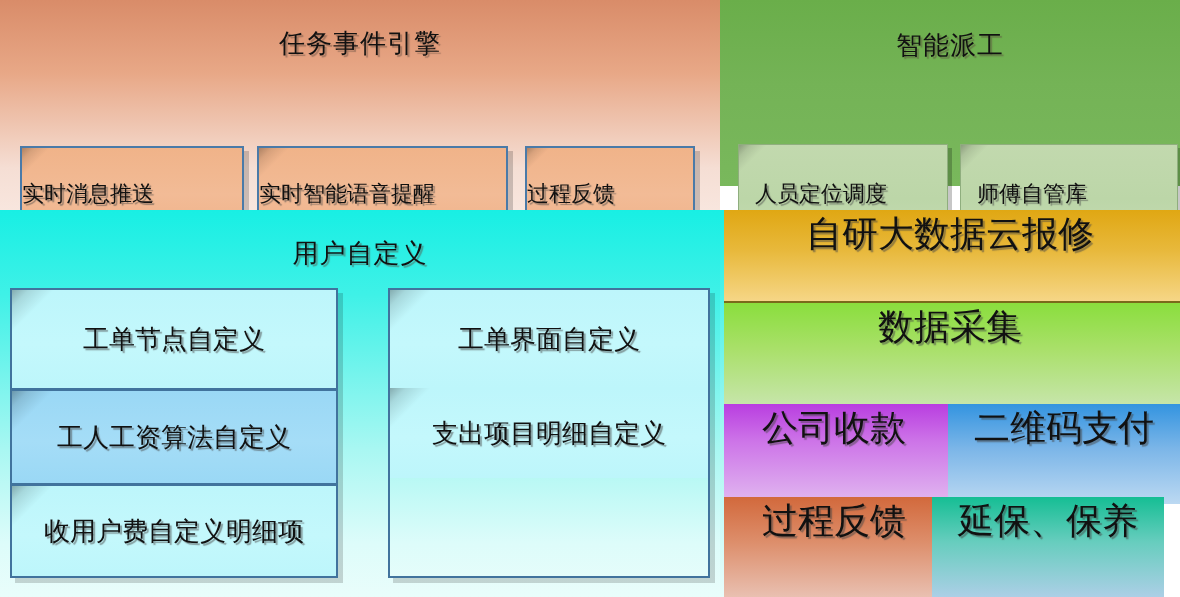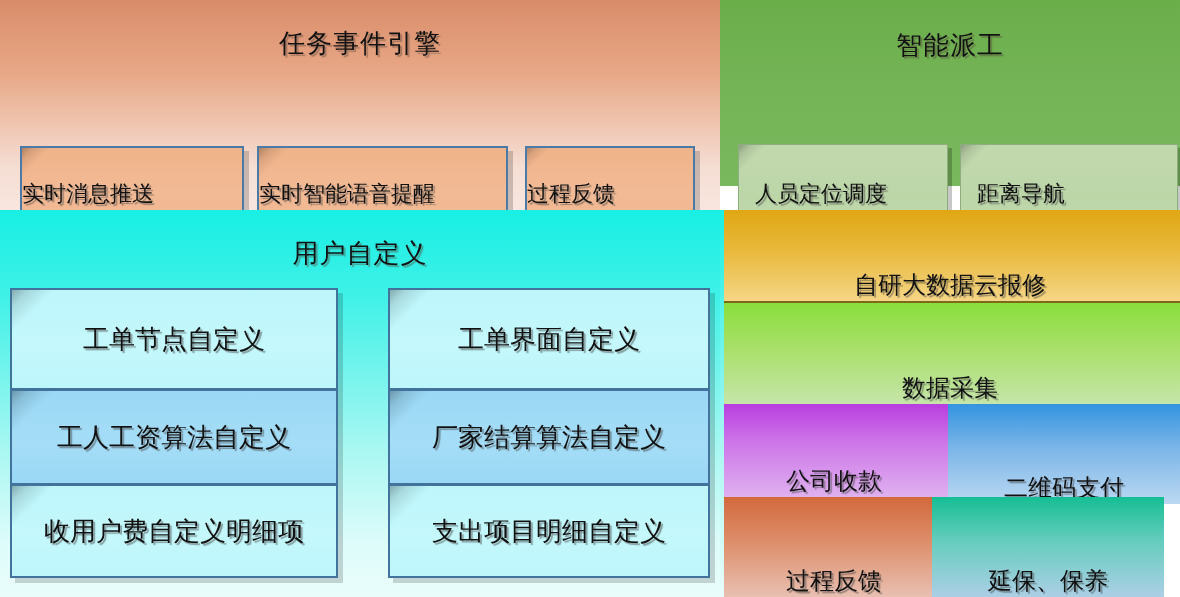--- a/index.html
+++ b/index.html
@@ -97,22 +97,22 @@
   .row-cell span{position:relative;z-index:2;}
   .rc-a{height:98px;background:linear-gradient(to bottom,#bdf6fb 0%,#c4f8fc 55%,#bdf6fb 100%);}
   .rc-b{height:98px;background:linear-gradient(to bottom,#9ad8f5 0%,#a5ddf7 55%,#9ad8f5 100%);
         border-top:3px solid #41739d;border-bottom:3px solid #41739d;}
   .rc-c{height:90px;background:linear-gradient(to bottom,#bdf6fb 0%,#c4f8fc 55%,#bdf6fb 100%);}
 
   
   #br{left:720px;top:210px;width:460px;height:387px;}
   .stripe{
     position:absolute;box-sizing:border-box;
-    display:flex;align-items:flex-end;justify-content:center;
-    font-size:24px;color:#111;
+    display:flex;align-items:flex-start;justify-content:center;
+    font-size:36px;color:#111;
     text-shadow:2px 2px 1px rgba(70,70,70,.5);
     white-space:nowrap;
   }
   #br-s1{left:0;top:0;width:460px;height:93px;
     background:linear-gradient(to bottom,#e0a713 0%,#e8b93c 45%,#f6d686 100%);
     border-bottom:2px solid #7a6a1a;}
   #br-s2{left:0;top:93px;width:460px;height:101px;
     background:linear-gradient(to bottom,#8ade3d 0%,#a9e069 45%,#c6e5a9 100%);}
   #br-s3{left:0;top:194px;width:228px;height:93px;
     background:linear-gradient(to bottom,#b93ee0 0%,#cd74e8 40%,#dfb1ef 100%);}
@@ -155,21 +155,21 @@
     <div class="panel-title">智能派工</div>
   </div>
 
   <div class="card tr-card" id="tr-c1">
     <div class="inner-shade"></div>
     <span>人员定位调度</span>
   </div>
 
   <div class="card tr-card" id="tr-c2">
     <div class="inner-shade"></div>
-    <span>距离导航</span>
+    <span>师傅自管库</span>
   </div>
 
   <div class="quad" id="bl">
     <div class="panel-title">用户自定义</div>
   </div>
 
   <div class="col-box" id="bl-col1">
     <div class="row-cell rc-a">
       <div class="edge"></div>
       <span>工单节点自定义</span>
@@ -181,24 +181,20 @@
     <div class="row-cell rc-c">
       <div class="edge"></div>
       <span>收用户费自定义明细项</span>
     </div>
   </div>
 
   <div class="col-box" id="bl-col2">
     <div class="row-cell rc-a">
       <div class="edge"></div>
       <span>工单界面自定义</span>
-    </div>
-    <div class="row-cell rc-b">
-      <div class="edge"></div>
-      <span>厂家结算算法自定义</span>
     </div>
     <div class="row-cell rc-c">
       <div class="edge"></div>
       <span>支出项目明细自定义</span>
     </div>
   </div>
 
   <div class="quad" id="br">
     <div class="stripe" id="br-s1">
       <span>自研大数据云报修</span>

